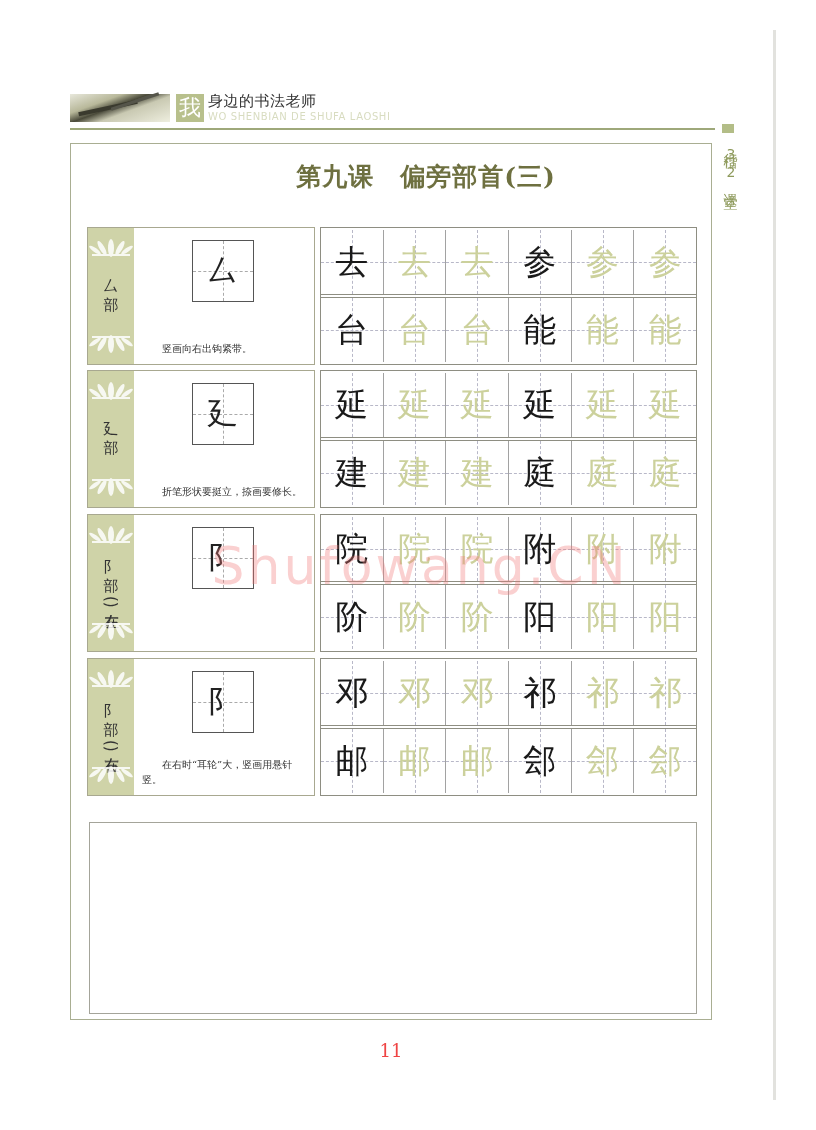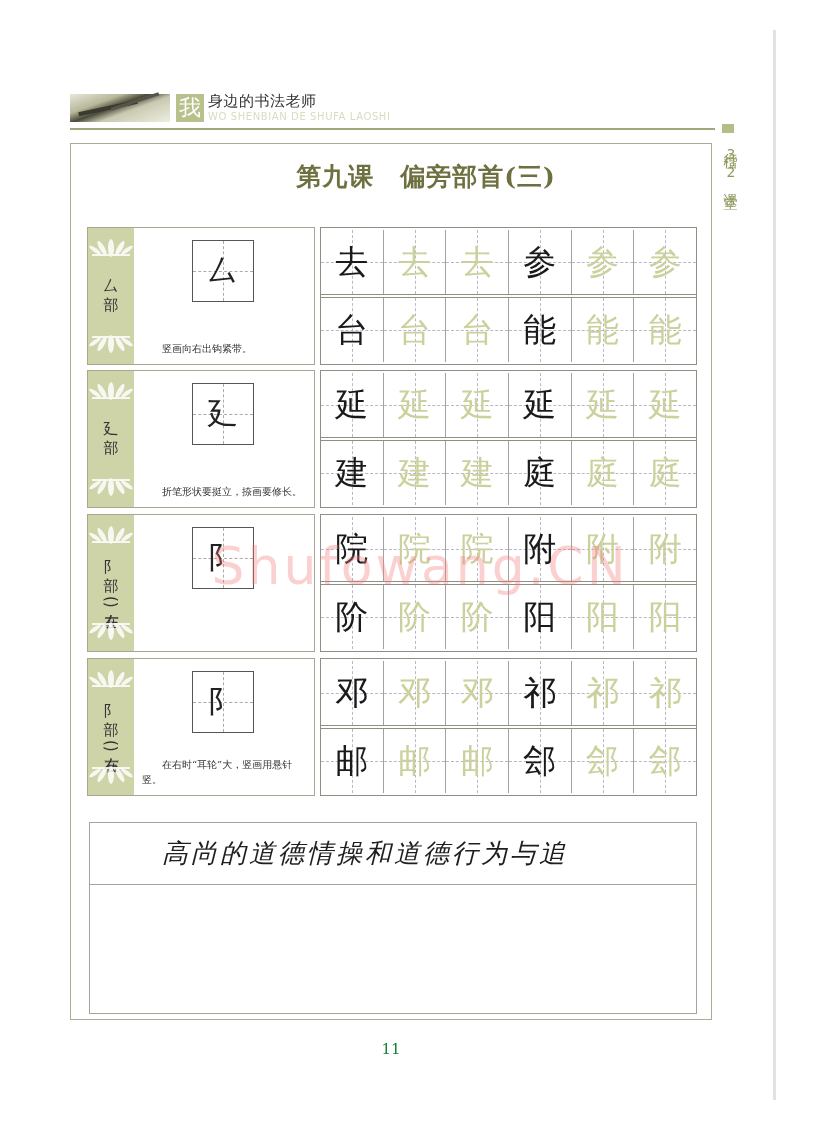--- a/index.html
+++ b/index.html
@@ -66,21 +66,21 @@
 
   
   .quote { position: absolute; left: 89px; top: 822px; width: 608px; height: 192px; border: 1.5px solid #a4a49a; }
   .qline { position: absolute; left: 0; right: 0; height: 62px; border-bottom: 1.5px solid #a4a49a; display: flex; align-items: center;
     font-family: "DejaVu Serif", serif; font-style: italic; font-size: 26px; color: #1e1e1e; letter-spacing: 3px; padding-left: 14px; }
   .qline.l0 { top: 0; padding-left: 72px; }
   .qline.l1 { top: 62px; }
   .qline.l2 { top: 124px; border-bottom: none; height: 66px; }
   .qauthor { position: absolute; right: 38px; }
 
-  .page-num { position: absolute; left: 0; top: 1040px; width: 782px; text-align: center; font-family: "DejaVu Serif", serif; font-size: 15px; color: #15803d; }
+  .page-num { position: absolute; left: 0; top: 1040px; width: 782px; text-align: center; font-family: "DejaVu Serif", serif; font-size: 18px; color: #ef4444; }
 
   .watermark { position: absolute; left: 100px; top: 540px; width: 640px; text-align: center;
     font-family: "DejaVu Sans", sans-serif; font-size: 52px; color: rgba(240, 120, 120, 0.35); letter-spacing: 3px; z-index: 20; pointer-events: none; line-height: 1; }
 </style>
 </head>
 <body>
 
 <div class="page-edge"></div>
 
 <div class="header">
@@ -404,22 +404,19 @@
           <span>郐</span>
         </div>
       <div class="cell trace">
           <span>郐</span>
         </div>
     </div>
   </div>
 </div>
 
 <div class="quote">
-  <div class="qline l0">
-      <span>高尚的道德情操和道德行为与追</span>
-    </div>
   <div class="qline l2">
     </div>
 </div>
 
 <div class="page-num">11</div>
 
 <div class="watermark">Shufowang.CN</div>
 
 </body></html>

